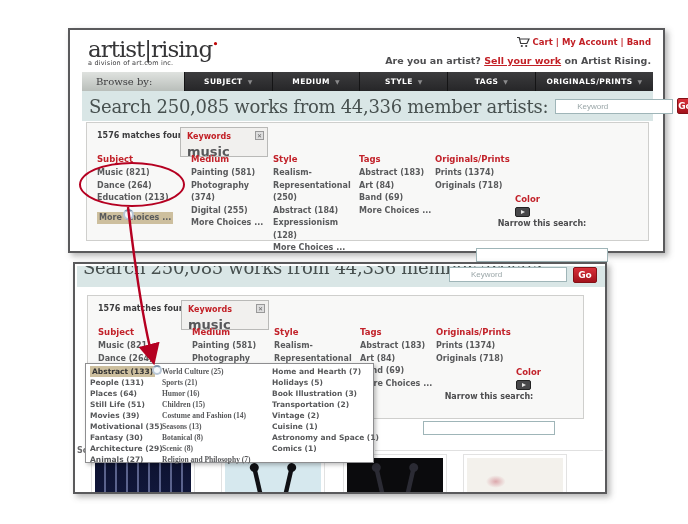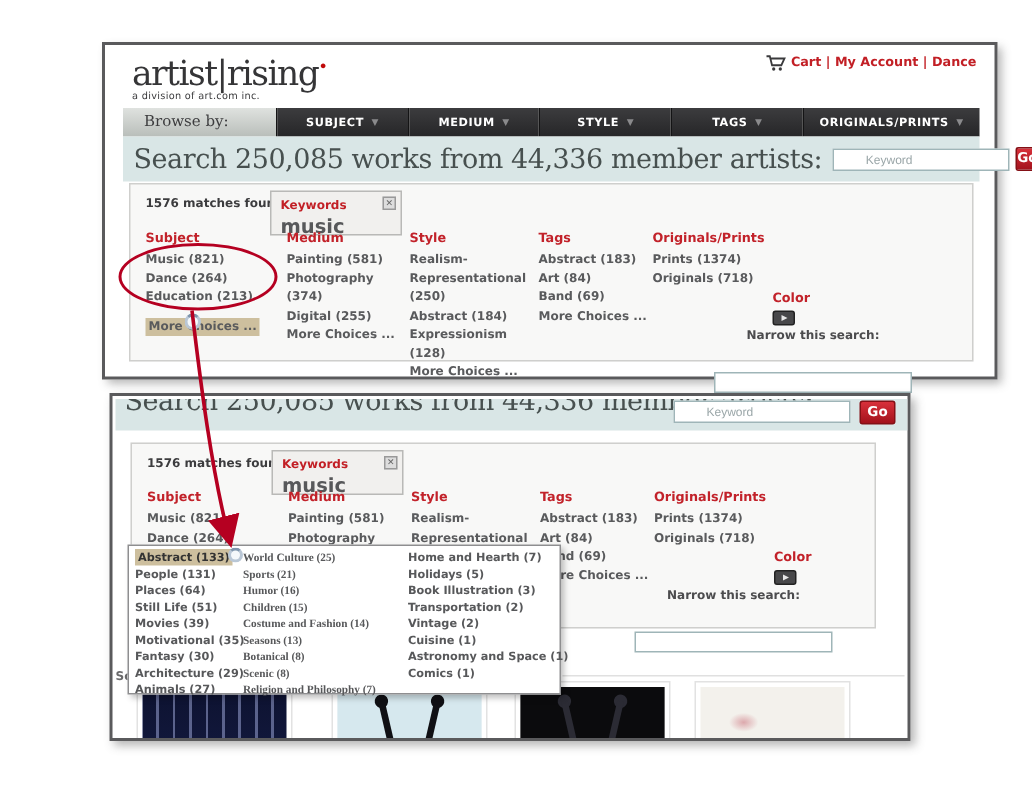--- a/index.html
+++ b/index.html
@@ -113,23 +113,28 @@
   <div class="util-nav">
     <svg width="14" height="12" viewBox="0 0 14 12">
         <path d="M1 1.5h2.2l1.5 6h6.2L13 3H4" fill="none" stroke="#3a3a3c" stroke-width="1.2"></path>
         <circle cx="5.8" cy="10" r="1.1" fill="#3a3a3c"></circle>
         <circle cx="10.2" cy="10" r="1.1" fill="#3a3a3c"></circle>
       </svg>
     <a href="#">Cart</a>
     <span>|</span>
     <a href="#">My Account</a>
     <span>|</span>
-    <a href="#">Dance</a>
-  </div>
-
+    <a href="#">Band</a>
+  </div>
+
+  <div class="artist-banner">
+    <span>Are you an artist?</span>
+    <span class="sell">Sell your work</span>
+    <span>on Artist Rising.</span>
+  </div>
 
   <div class="browse-bar">
     <div class="browse-label">Browse by:</div>
     <div class="nav-btns">
       <div class="nav-btn">
           <span>SUBJECT</span>
           <span class="caret">▼</span>
         </div>
       <div class="nav-btn">
           <span>MEDIUM</span>

